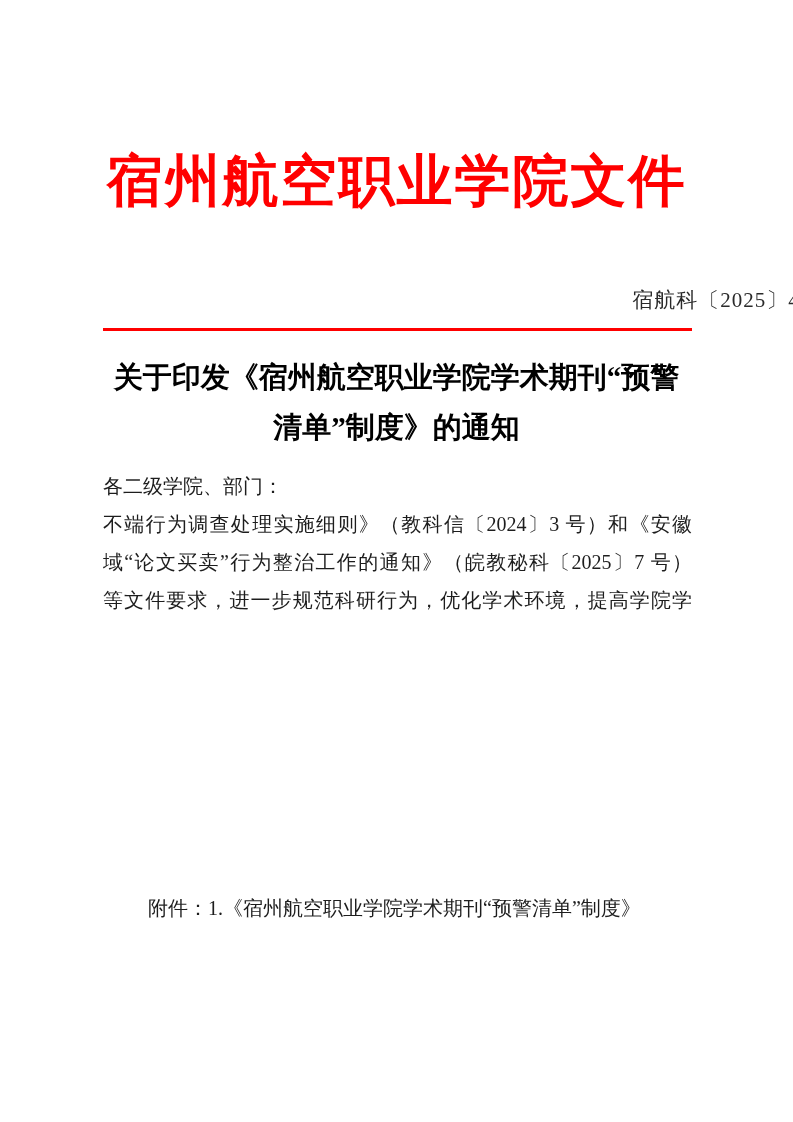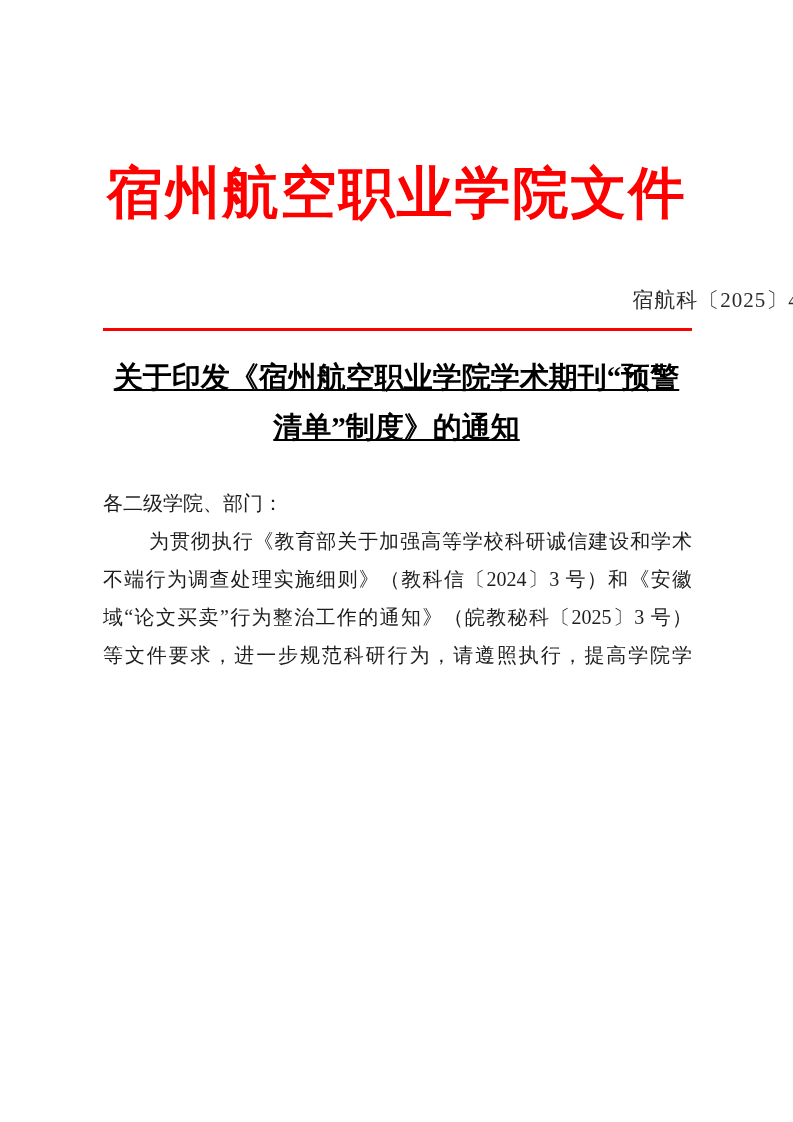--- a/index.html
+++ b/index.html
@@ -12,21 +12,21 @@
     width: 793px;
     height: 1122px;
     margin: 0 auto;
     background: #ffffff;
     overflow: hidden;
     font-family: "Liberation Serif", "DejaVu Serif", serif;
     color: #1d1d1d;
   }
   .org-title {
     position: absolute;
-    top: 160px;
+    top: 148px;
     left: 0;
     width: 100%;
     text-align: center;
     font-family: "Liberation Serif", "DejaVu Serif", serif;
     font-size: 56px;
     font-weight: bold;
     line-height: 1.2;
     letter-spacing: 2px;
     color: #ff0000;
     white-space: nowrap;
@@ -55,29 +55,28 @@
     position: absolute;
     top: 352px;
     left: 0;
     width: 100%;
     margin: 0;
     text-align: center;
     font-size: 29px;
     font-weight: bold;
     line-height: 50px;
     color: #000000;
-    text-decoration: underline;
   }
   .doc-title .t-line {
     display: block;
     white-space: nowrap;
   }
   .body-block {
     position: absolute;
-    top: 484px;
+    top: 467px;
     left: 103px;
     width: 589px;
     font-size: 20px;
     line-height: 38px;
     color: #1d1d1d;
   }
   .line {
     text-align: justify;
   }
   .jfull {
@@ -115,22 +114,24 @@
 
   <div class="red-line"></div>
 
   <h1 class="doc-title">
     <span class="t-line">关于印发《宿州航空职业学院学术期刊“预警</span>
     <span class="t-line">清单”制度》的通知</span>
   </h1>
 
   <div class="body-block">
     <div class="line">各二级学院、部门：</div>
-    <div class="line jfull indent">为贯彻执行《教育部关于加强高等学校科研诚信建设和学术</div>
     <div class="line jfull">不端行为调查处理实施细则》（教科信〔2024〕3 号）和《安徽</div>
-    <div class="line jfull">域“论文买卖”行为整治工作的通知》（皖教秘科〔2025〕3 号）</div>
-    <div class="line jfull">等文件要求，进一步规范科研行为，请遵照执行，提高学院学</div>
+    <div class="line jfull">域“论文买卖”行为整治工作的通知》（皖教秘科〔2025〕7 号）</div>
+    <div class="line jfull">等文件要求，进一步规范科研行为，优化学术环境，提高学院学</div>
   </div>
 
   <div class="attachments">
+    <div class="att-1">
+      <span>附件：</span><span>1.《宿州航空职业学院学术期刊“预警清单”制度》</span>
+    </div>
   </div>
 
 </div>
 
 </body></html>

